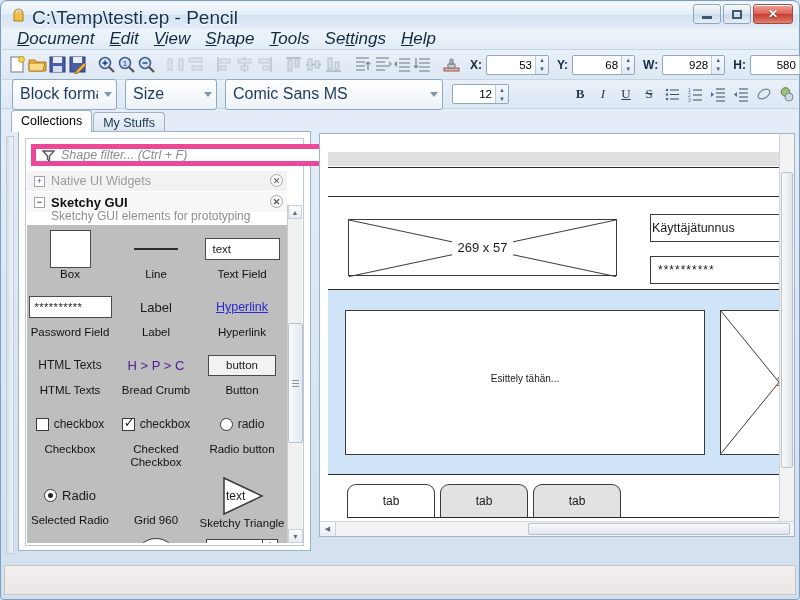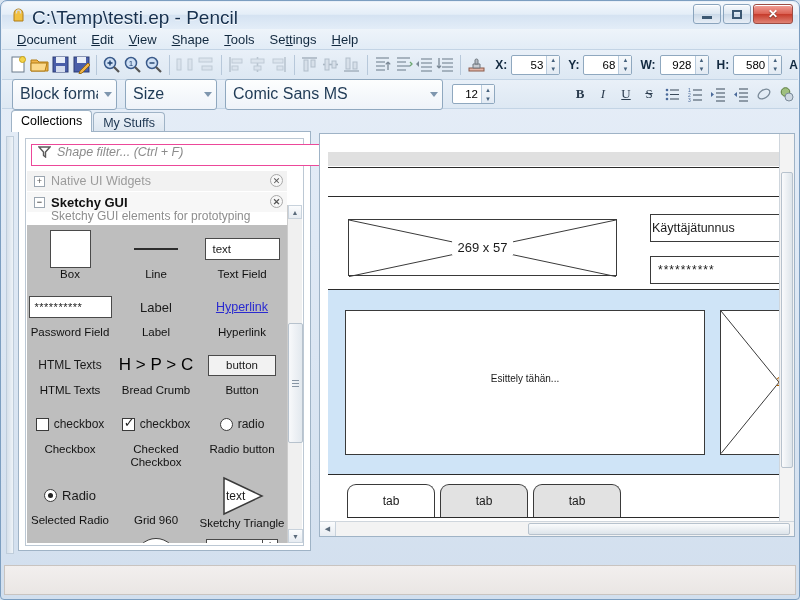--- a/index.html
+++ b/index.html
@@ -49,21 +49,21 @@
   .wb .glyph-min { width:10px; height:3px; background:#3c5872; margin-top:6px; }
   .wb .glyph-max { width:10px; height:9px; border:2px solid #3c5872; }
   
   .menubar {
     height:21px; display:flex; align-items:center;
     padding-left:8px; gap:1px;
     background:linear-gradient(to bottom,#eef4fa,#e2ecf6);
     border-bottom:1px solid #c3d4e5;
   }
   .menuitem {
-    padding:2px 7px; font-size:13px; color:#12293f; cursor:default;
+    padding:2px 7px; font-size:17px; color:#12293f; cursor:default;font-style:italic;
   }
   .menuitem u { text-decoration:underline; }
   
   .toolbar {
     height:30px; display:flex; align-items:center;
     padding-left:6px; gap:1px;
     background:linear-gradient(to bottom,#e9f0f8,#dde8f3);
     border-bottom:1px solid #c3d4e5;
     position:relative;
   }
@@ -73,21 +73,21 @@
   }
   .tb-sep { width:1px; height:20px; background:#b7c8da; margin:0 4px; }
   .spacer { flex:1; }
   .coordlbl { font-weight:bold; font-size:12px; color:#12293f; margin:0 3px 0 7px; }
   .spin {
     display:flex; align-items:stretch; height:20px;
     border:1px solid #8fa8bf; background:#fff; border-radius:2px;
   }
   .spin input {
     width:34px; border:0; outline:0; text-align:right; padding-right:3px;
-    font-family:"Liberation Sans", sans-serif; font-size:11.5px; background:transparent;
+    font-family:"Liberation Sans", sans-serif; font-size:11.5px; background:transparent;margin-left:14px;
   }
   .spin .arrows {
     width:13px; display:flex; flex-direction:column;
     border-left:1px solid #b9cbdd;
     background:linear-gradient(to bottom,#f6f9fc,#e2eaf3);
   }
   .spin .arrows i {
     flex:1; display:flex; align-items:center; justify-content:center;
     font-style:normal; font-size:6px; color:#44607c; line-height:1;
   }
@@ -124,22 +124,22 @@
     color:#1c3550; margin-right:1px; position:relative; top:1px;
   }
   .ptab.active { background:#fff; color:#000; top:0; padding-bottom:4px; z-index:2; }
   .panelbox {
     position:absolute; left:13px; top:19px; width:293px; height:420px;
     background:#fff; border:1px solid #9fb3c6;
   }
   .panelinner { position:absolute; left:6px; top:6px; width:279px; height:408px; border:1px solid #bcc8d4; background:#fff; }
   .filterbox {
     position:absolute; left:5px; top:5px; width:294px; height:22px;
-    border:1px solid #ec4899; background:#fff;
-    display:flex; padding-left:6px;
+    border:5px solid #ec4899; background:#fff;
+    display:flex; align-items:center; padding-left:6px;
   }
   .filterbox .ph { font-style:italic; color:#8b8b8b; font-size:12.5px; margin-left:6px; }
   .grp-header {
     position:absolute; left:1px; width:260px; height:20px;
     display:flex; align-items:center; background:#f2f2f2;
     font-size:12.5px; color:#9b9b9b;
   }
   .grp-header .exp {
     width:11px;height:11px;border:1px solid #9aa5b0;background:#fff;
     display:flex;align-items:center;justify-content:center;
@@ -166,21 +166,21 @@
     font-family:"Liberation Sans", sans-serif; font-size:11.5px;
     color:#111; text-align:center; line-height:1.15; margin-top:2px;
   }
   .sk { background:#fff; border:1.5px solid #4a4a4a; }
   .sk-box { width:41px; height:38px; }
   .sk-line { width:44px; height:0; border-top:2px solid #2d2d2d; background:none; border-left:0;border-right:0;border-bottom:0; }
   .sk-field { width:75px; height:22px; display:flex; align-items:center; padding-left:7px; font-size:11.5px; }
   .sk-pass { width:83px; height:22px; display:flex; align-items:center; padding-left:5px; font-size:11px; letter-spacing:.5px; }
   .sk-btn { width:68px; height:21px; display:flex; align-items:center; justify-content:center; font-size:11.5px; background:#f2f2f2; }
   .sk-link { color:#2a2ad0; text-decoration:underline; font-size:12.5px; }
-  .sk-crumb { font-size:17px; color:#000000; }
+  .sk-crumb { font-size:13px; color:#4c1d95; }
   .sk-chk { width:13px;height:13px; border:1.5px solid #3a3a3a; background:#fff; display:inline-block; vertical-align:middle; position:relative; }
   .sk-chk.on::after { content:"✓"; position:absolute; left:1px; top:-4px; font-size:13px; color:#222; }
   .sk-radio { width:13px;height:13px;border:1.5px solid #3a3a3a;border-radius:50%;background:#fff;display:inline-block;vertical-align:middle;position:relative; }
   .sk-radio.on::after { content:""; position:absolute; left:3px; top:3px; width:5px;height:5px;border-radius:50%;background:#222; }
   .inline-lab { font-size:12px; margin-left:5px; vertical-align:middle; }
   .sk-circle { width:42px;height:42px;border:1.5px solid #3a3a3a;border-radius:50%;background:#fff;display:flex;align-items:center;justify-content:center;font-size:12px; }
   .sk-menu { width:72px;height:44px;border:1.5px solid #4a4a4a;background:#fff;display:flex; }
   .sk-menu .ml { flex:1; padding:2px 0 0 3px; font-size:10.5px; line-height:1.35; font-family:"Liberation Mono", monospace; }
   .sk-menu .mb { width:15px;border-left:1.5px solid #4a4a4a;display:flex;flex-direction:column;align-items:center;justify-content:space-between;font-size:8px;padding:1px 0; }
   .pal-scroll {

